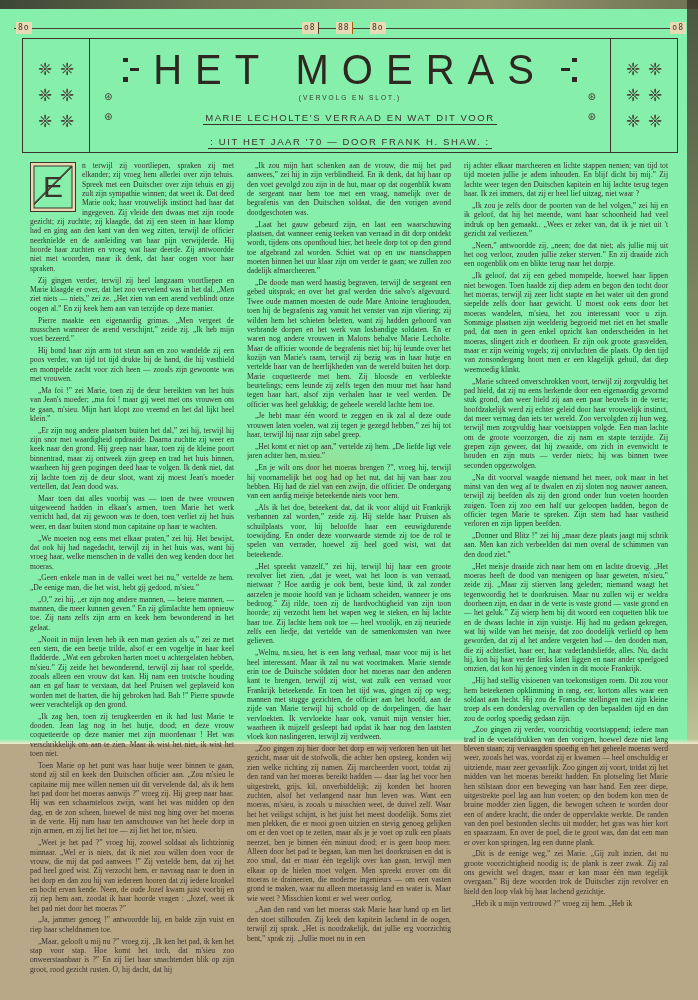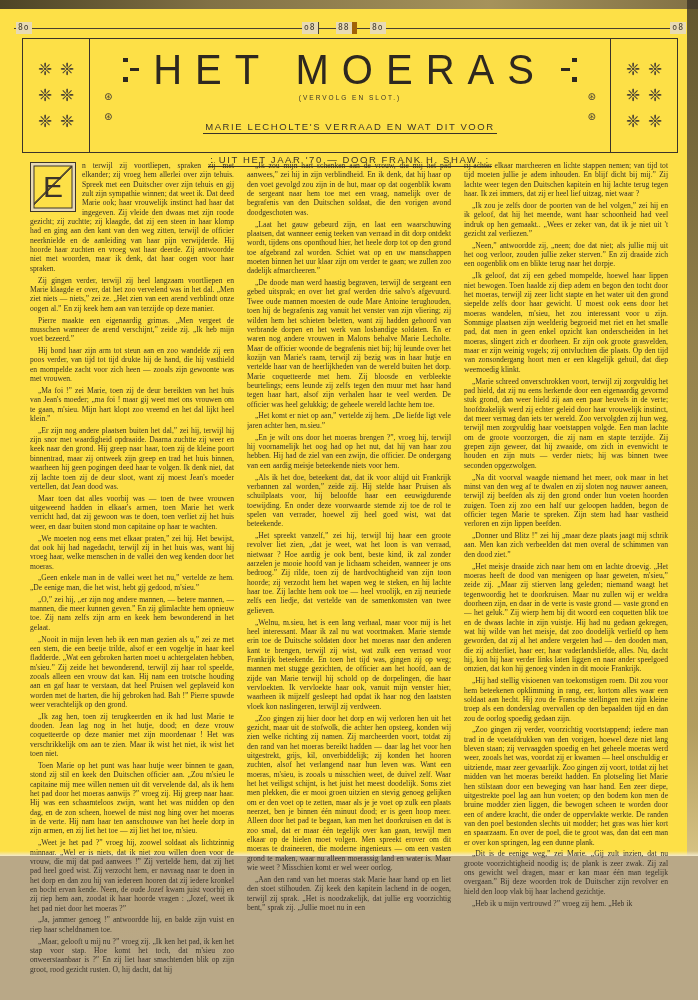--- a/index.html
+++ b/index.html
@@ -1,44 +1,44 @@
 <!DOCTYPE html>
 <html><head>
 <meta charset="utf-8">
 <style>
   html,body{margin:0;padding:0;}
   body{width:698px;height:1000px;overflow:hidden;background:#b9a887;}
   .page{
-    position:relative;width:698px;height:856px;
+    position:relative;width:698px;height:744px;
     background:
       radial-gradient(ellipse 130% 40% at 50% 115%, rgba(252,246,224,.55), rgba(252,246,224,0) 60%),
       radial-gradient(ellipse 60% 30% at 46% 47%, rgba(216,185,106,.18), rgba(216,185,106,0) 70%),
       radial-gradient(ellipse 120% 120% at 50% 45%, #ead db6 0%, #e8dab4 55%, #dcCBa2 100%),
       linear-gradient(#e8dab4,#e8dab4);
-    background-color:#fde047;
+    background-color:#86efac;
     font-family:"Liberation Serif", serif;
     color:#332c22;
   }
   
   .edge-top{position:absolute;left:0;top:0;width:100%;height:9px;
     background:linear-gradient(90deg,#2e2920,#6b5d45 30%,#96855f 70%,#6b5d45);opacity:.85;}
   .edge-right{position:absolute;right:0;top:0;width:11px;height:100%;
     background:linear-gradient(180deg,#3a3226,#7a6a4d 40%,#a08c64 85%,#cdbb92);opacity:.8;}
   .edge-bottom{position:absolute;left:0;bottom:0;width:100%;height:5px;background:linear-gradient(0deg,#f3e9cb,rgba(243,233,203,0));}
   .stain{position:absolute;border-radius:50%;pointer-events:none;}
   .stain-a{left:270px;top:430px;width:120px;height:90px;background:radial-gradient(ellipse,rgba(209,168,74,.28),rgba(209,168,74,0) 70%);}
   .stain-b{left:60px;top:840px;width:160px;height:110px;background:radial-gradient(ellipse,rgba(199,164,90,.18),rgba(199,164,90,0) 70%);}
 
   
   .sig-rule{position:absolute;left:14px;right:12px;top:22px;height:12px;}
   .sig-line{position:absolute;left:0;right:0;top:6px;border-top:1px solid #4a4132;}
   .sig-mark{position:absolute;top:0;font-family:"DejaVu Sans Mono",monospace;font-size:8px;letter-spacing:1px;color:#3d362a;background:#e8dab4;padding:0 2px;line-height:12px;}
   .sig-0{left:2px;}
   .sig-1{left:288px;border-right:1px solid #4a4132;}
-  .sig-2{left:322px;border-right:5px solid #a16207;}
+  .sig-2{left:322px;border-right:1px solid #a16207;}
   .sig-3{left:356px;}
   .sig-4{right:0px;}
 
   
   .header-box{position:absolute;left:22px;top:38px;width:654px;height:113px;border:1.2px solid #3c342a;display:flex;}
   .corner-cell{width:66px;display:flex;align-items:center;justify-content:center;}
   .corner-cell.left{border-right:1px solid #3c342a;}
   .corner-cell.right{border-left:1px solid #3c342a;}
   .corner-grid{display:grid;grid-template-columns:repeat(2,22px);grid-auto-rows:26px;justify-items:center;align-items:center;}
   .corner-grid span{font-family:"DejaVu Sans",sans-serif;font-size:17px;line-height:1;color:#4a4234;}
@@ -52,21 +52,21 @@
   .colon-dash i{position:absolute;background:#2e2820;}
   .cd-sq{width:4.5px;height:4.5px;}
   .cd-dash{width:9px;height:3px;top:10.5px;}
   .colon-dash.left .d1{left:0;top:0;}
   .colon-dash.left .d2{left:0;bottom:0;}
   .colon-dash.left .cd-dash{right:0;}
   .colon-dash.right .d1{right:0;top:0;}
   .colon-dash.right .d2{right:0;bottom:0;}
   .colon-dash.right .cd-dash{left:0;}
   .subtitle-small{font-family:"Liberation Sans",sans-serif;font-size:6.5px;letter-spacing:2px;color:#3a332a;margin-top:2px;}
-  .subtitle-line{font-family:"Liberation Sans",sans-serif;font-size:9.5px;letter-spacing:1.6px;color:#35190a;color:#3a332a;border-bottom:1px solid #3a332a;padding:0 2px 1px 2px;margin-top:20px;white-space:nowrap;}
+  .subtitle-line{font-family:"Liberation Sans",sans-serif;font-size:9.5px;letter-spacing:1.6px;color:#35190a;color:#3a332a;border-bottom:1px solid #3a332a;padding:0 2px 1px 2px;margin-top:11px;white-space:nowrap;}
   .rosettes{position:absolute;top:52px;display:flex;flex-direction:column;gap:9px;font-family:"DejaVu Sans",sans-serif;font-size:10px;color:#4a4234;}
   .rosettes.left{left:14px;}
   .rosettes.right{right:14px;}
 
   
   .body-cols{position:absolute;left:30px;top:161px;width:638px;height:836px;display:flex;gap:13px;}
   .col{flex:1 1 0;height:836px;overflow:hidden;text-align:justify;}
   .col p{margin:0 0 2.5px 0;font-size:7.6px;line-height:9.35px;text-indent:8px;
     color:#36302a;word-spacing:.2px;}
   .col p.flush{text-indent:0;}
@@ -165,20 +165,21 @@
         <p>„Ik zag hen, toen zij terugkeerden en ik had lust Marie te dooden. Jean lag nog in het hutje, dood; en deze vrouw coquetteerde op deze manier met zijn moordenaar ! Het was verschrikkelijk om aan te zien. Maar ik wist het niet, ik wist het toen niet.</p>
         <p>Toen Marie op het punt was haar hutje weer binnen te gaan, stond zij stil en keek den Duitschen officier aan. „Zou m'sieu le capitaine mij mee willen nemen uit dit vervelende dal, als ik hem het pad door het moeras aanwijs ?” vroeg zij. Hij greep naar haar. Hij was een schaamteloos zwijn, want het was midden op den dag, en de zon scheen, hoewel de mist nog hing over het moeras in de verte. Hij nam haar ten aanschouwe van het heele dorp in zijn armen, en zij liet het toe — zij liet het toe, m'sieu.</p>
         <p>„Weet je het pad ?” vroeg hij, zoowel soldaat als lichtzinnig minnaar. „Wel er is niets, dat ik niet zou willen doen voor de vrouw, die mij dat pad aanwees !” Zij vertelde hem, dat zij het pad heel goed wist. Zij verzocht hem, er navraag naar te doen in het dorp en dan zou hij van iedereen hooren dat zij iedere kronkel en bocht ervan kende. Neen, de oude Jozef kwam juist voorbij en zij riep hem aan, zoodat ik haar hoorde vragen : „Jozef, weet ik het pad niet door het moeras ?”</p>
         <p>„Ja, jammer genoeg !” antwoordde hij, en balde zijn vuist en riep haar scheldnamen toe.</p>
         <p>„Maar, gelooft u mij nu ?” vroeg zij. „Ik ken het pad, ik ken het stap voor stap. Hoe komt het toch, dat m'sieu zoo onweerstaanbaar is ?” En zij liet haar smachtenden blik op zijn groot, rood gezicht rusten. O, hij dacht, dat hij</p>
       </div>
     <div class="col">
         <p>„Ik zou mijn hart schenken aan de vrouw, die mij het pad aanwees,” zei hij in zijn verblindheid. En ik denk, dat hij haar op den voet gevolgd zou zijn in de hut, maar op dat oogenblik kwam de sergeant naar hem toe met een vraag, namelijk over de begrafenis van den Duitschen soldaat, die den vorigen avond doodgeschoten was.</p>
         <p>„Laat het gauw gebeurd zijn, en laat een waarschuwing plaatsen, dat wanneer eenig teeken van verraad in dit dorp ontdekt wordt, tijdens ons oponthoud hier, het heele dorp tot op den grond toe afgebrand zal worden. Schiet wat op en uw manschappen moeten binnen het uur klaar zijn om verder te gaan; we zullen zoo dadelijk afmarcheeren.”</p>
         <p>„De doode man werd haastig begraven, terwijl de sergeant een gebed uitsprak; en over het graf werden drie salvo's afgevuurd. Twee oude mannen moesten de oude Mare Antoine terughouden, toen hij de begrafenis zag vanuit het venster van zijn vliering; zij wilden hem het schieten beletten, want zij hadden gehoord van verbrande dorpen en het werk van losbandige soldaten. En er waren nog andere vrouwen in Malons behalve Marie Lecholte. Maar de officier woonde de begrafenis niet bij; hij leunde over het kozijn van Marie's raam, terwijl zij bezig was in haar hutje en vertelde haar van de heerlijkheden van de wereld buiten het dorp. Marie coquetteerde met hem. Zij bloosde en verbleekte beurtelings; eens leunde zij zelfs tegen den muur met haar hand tegen haar hart, alsof zijn verhalen haar te veel werden. De officier was heel gelukkig; de geheele wereld lachte hem toe.</p>
+        <p>„Je hebt maar één woord te zeggen en ik zal al deze oude vrouwen laten voelen, wat zij tegen je gezegd hebben,” zei hij tot haar, terwijl hij naar zijn sabel greep.</p>
         <p>„Het komt er niet op aan,” vertelde zij hem. „De liefde ligt vele jaren achter hen, m.sieu.”</p>
         <p>„En je wilt ons door het moeras brengen ?”, vroeg hij, terwijl hij voornamelijk het oog had op het nut, dat hij van haar zou hebben. Hij had de ziel van een zwijn, die officier. De ondergang van een aardig meisje beteekende niets voor hem.</p>
         <p>„Als ik het doe, beteekent dat, dat ik voor altijd uit Frankrijk verbannen zal worden,” zeide zij. Hij stelde haar Pruisen als schuilplaats voor, hij beloofde haar een eeuwigdurende toewijding. En onder deze voorwaarde stemde zij toe de rol te spelen van verrader, hoewel zij heel goed wist, wat dat beteekende.</p>
         <p>„Het spreekt vanzelf,” zei hij, terwijl hij haar een groote revolver liet zien, „dat je weet, wat het loon is van verraad, nietwaar ? Hoe aardig je ook bent, beste kind, ik zal zonder aarzelen je mooie hoofd van je lichaam scheiden, wanneer je ons bedroog.” Zij rilde, toen zij de hardvochtigheid van zijn toon hoorde; zij verzocht hem het wapen weg te steken, en hij lachte haar toe. Zij lachte hem ook toe — heel vroolijk, en zij neuriede zelfs een liedje, dat vertelde van de samenkomsten van twee gelieven.</p>
         <p>„Welnu, m.sieu, het is een lang verhaal, maar voor mij is het heel interessant. Maar ik zal nu wat voortmaken. Marie stemde erin toe de Duitsche soldaten door het moeras naar den anderen kant te brengen, terwijl zij wist, wat zulk een verraad voor Frankrijk beteekende. En toen het tijd was, gingen zij op weg; mannen met stugge gezichten, de officier aan het hoofd, aan de zijde van Marie terwijl hij schold op de dorpelingen, die haar vervloekten. Ik vervloekte haar ook, vanuit mijn venster hier, waarheen ik mijzelf gesleept had opdat ik haar nog den laatsten vloek kon naslingeren, terwijl zij verdween.</p>
         <p>„Zoo gingen zij hier door het dorp en wij verloren hen uit het gezicht, maar uit de stofwolk, die achter hen opsteeg, konden wij zien welke richting zij namen. Zij marcheerden voort, totdat zij den rand van het moeras bereikt hadden — daar lag het voor hen uitgestrekt, grijs, kil, onverbiddelijk; zij konden het hooren zuchten, alsof het verlangend naar hun leven was. Want een moeras, m'sieu, is zooals u misschien weet, de duivel zelf. Waar het het veiligst schijnt, is het juist het meest doodelijk. Soms ziet men plekken, die er mooi groen uitzien en stevig genoeg gelijken om er den voet op te zetten, maar als je je voet op zulk een plaats neerzet, ben je binnen één minuut dood; er is geen hoop meer. Alleen door het pad te begaan, kan men het doorkruisen en dat is zoo smal, dat er maar één tegelijk over kan gaan, terwijl men elkaar op de hielen moet volgen. Men spreekt erover om dit moeras te draineeren, die moderne ingenieurs — om een vasten grond te maken, waar nu alleen moerassig land en water is. Maar wie weet ? Misschien komt er wel weer oorlog.</p>
         <p>„Aan den rand van het moeras stak Marie haar hand op en liet den stoet stilhouden. Zij keek den kapitein lachend in de oogen, terwijl zij sprak. „Het is noodzakelijk, dat jullie erg voorzichtig bent,” sprak zij. „Jullie moet nu in een</p>
       </div>
     <div class="col">
         <p class="flush">rij achter elkaar marcheeren en lichte stappen nemen; van tijd tot tijd moeten jullie je adem inhouden. En blijf dicht bij mij.” Zij lachte weer tegen den Duitschen kapitein en hij lachte terug tegen haar. Ik zei immers, dat zij er heel lief uitzag, niet waar ?</p>

